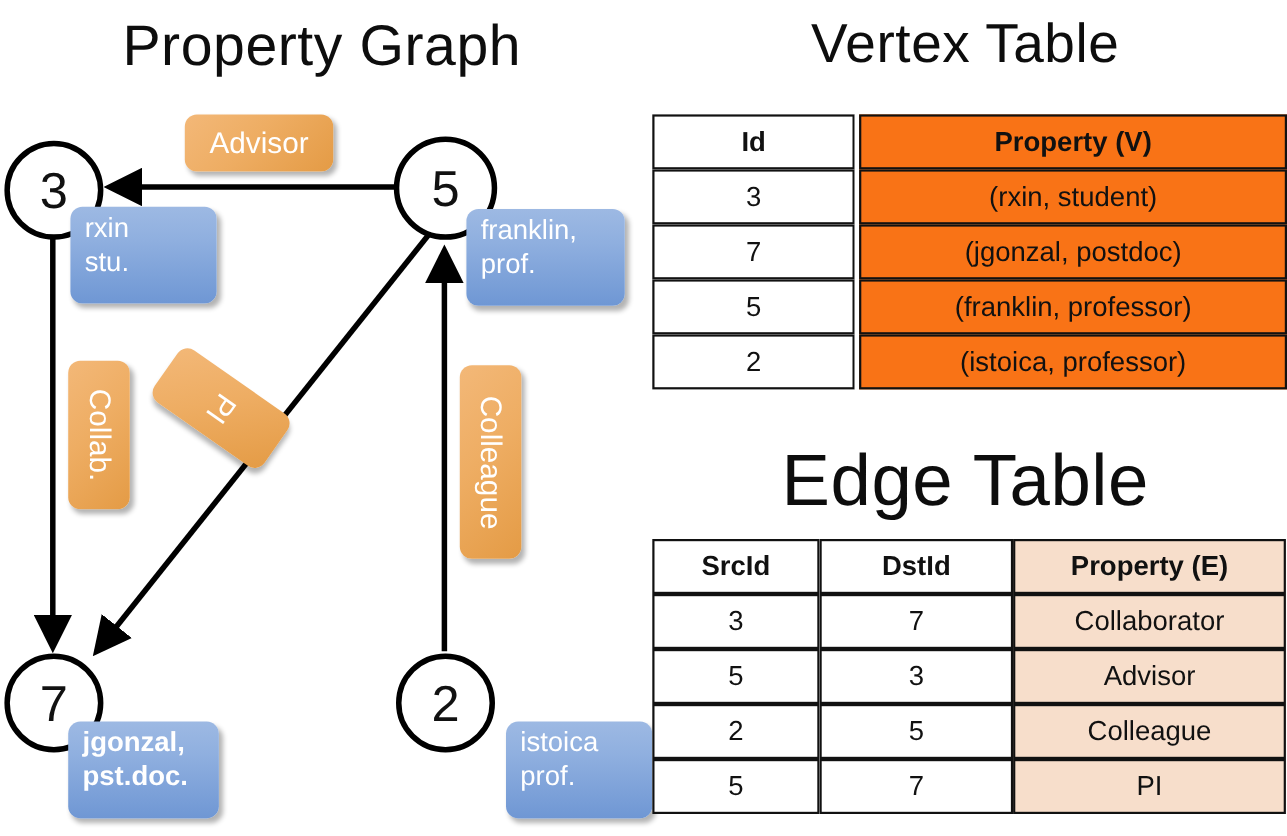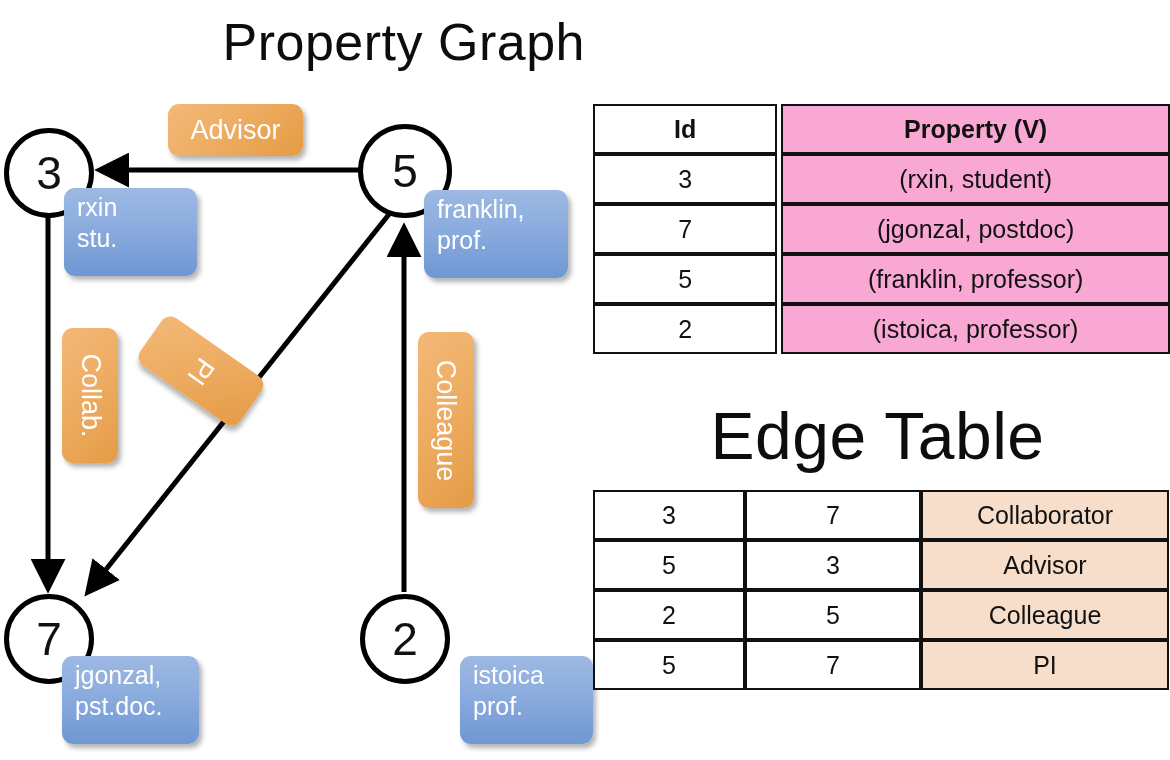--- a/index.html
+++ b/index.html
@@ -14,21 +14,21 @@
 
   
   .title{
     position:absolute;
     font-family:"Liberation Sans", sans-serif;
     font-weight:300;
     color:#0d0d0d;
     letter-spacing:0.5px;
     white-space:nowrap;
   }
-  #title-property-graph{left:0;top:12px;width:585px;text-align:right;font-size:52px;}
+  #title-property-graph{left:0;top:12px;width:585px;text-align:center;font-size:52px;}
   #title-vertex-table{left:585px;top:10px;width:585px;text-align:center;font-size:50px;}
   #title-edge-table{left:585px;top:398px;width:585px;text-align:center;font-size:66px;}
 
   
   #graph-svg{position:absolute;left:0;top:0;width:585px;height:760px;}
 
   
   .node{
     position:absolute;
     border:5px solid #000;
@@ -87,36 +87,37 @@
     vertical-align:middle;
     padding:0;
   }
   .tbl td.hd{font-weight:bold;margin-left:12px;}
   .colgap{border:none !important;width:4px;background:#fff;}
 
   
   #vertex-table{left:593px;top:104px;}
   #vertex-table td{height:46px;font-size:25px;}
   #vertex-table td.c-id{width:181px;background:#fff;}
-  #vertex-table td.c-prop{width:386px;background:#f9a8d4;}
+  #vertex-table td.c-prop{width:386px;background:#f97316;}
 
   
   #edge-table{left:593px;top:490px;}
   #edge-table td{height:46px;font-size:25px;}
   #edge-table td.c-src{width:148px;background:#fff;}
   #edge-table td.c-dst{width:172px;background:#fff;}
   #edge-table td.c-prop{width:244px;background:#f7decb;}
 </style>
 </head>
 <body>
 
 <div id="stage">
 
   <div class="title" id="title-property-graph">Property Graph</div>
 
+  <div class="title" id="title-vertex-table">Vertex Table</div>
 
   <div class="title" id="title-edge-table">Edge Table</div>
 
   <svg id="graph-svg" viewBox="0 0 585 760">
     <defs>
       <marker id="arrow" viewBox="0 0 12 12" refX="10" refY="6" markerWidth="7" markerHeight="7" orient="auto-start-reverse">
         <path d="M 0 0 L 12 6 L 0 12 z" fill="#000"></path>
       </marker>
     </defs>
 
@@ -148,21 +149,21 @@
   <div class="vbox" style="left:64px;top:188px;width:133px;height:88px;">
     <div>rxin</div>
     <div>stu.</div>
   </div>
 
   <div class="vbox" style="left:424px;top:190px;width:144px;height:88px;">
     <div>franklin,</div>
     <div>prof.</div>
   </div>
 
-  <div class="vbox" style="left:62px;top:656px;width:137px;height:88px;">
+  <div class="vbox" style="left:62px;top:656px;width:137px;height:88px;font-weight:bold;">
     <div>jgonzal,</div>
     <div>pst.doc.</div>
   </div>
 
   <div class="vbox" style="left:424px;top:656px;width:133px;height:88px;margin-left:36px;">
     <div>istoica</div>
     <div>prof.</div>
   </div>
 
   <div class="ebox" style="left:168px;top:104px;width:135px;height:52px;">
@@ -207,20 +208,25 @@
         <td class="c-id">2</td>
         <td class="colgap"></td>
         <td class="c-prop">(istoica, professor)</td>
       </tr>
     </tbody>
   </table>
 
   <table class="tbl" id="edge-table">
     <tbody>
       <tr>
+        <td class="c-src hd">SrcId</td>
+        <td class="c-dst hd">DstId</td>
+        <td class="c-prop hd">Property (E)</td>
+      </tr>
+      <tr>
         <td class="c-src">3</td>
         <td class="c-dst">7</td>
         <td class="c-prop">Collaborator</td>
       </tr>
       <tr>
         <td class="c-src">5</td>
         <td class="c-dst">3</td>
         <td class="c-prop">Advisor</td>
       </tr>
       <tr>

